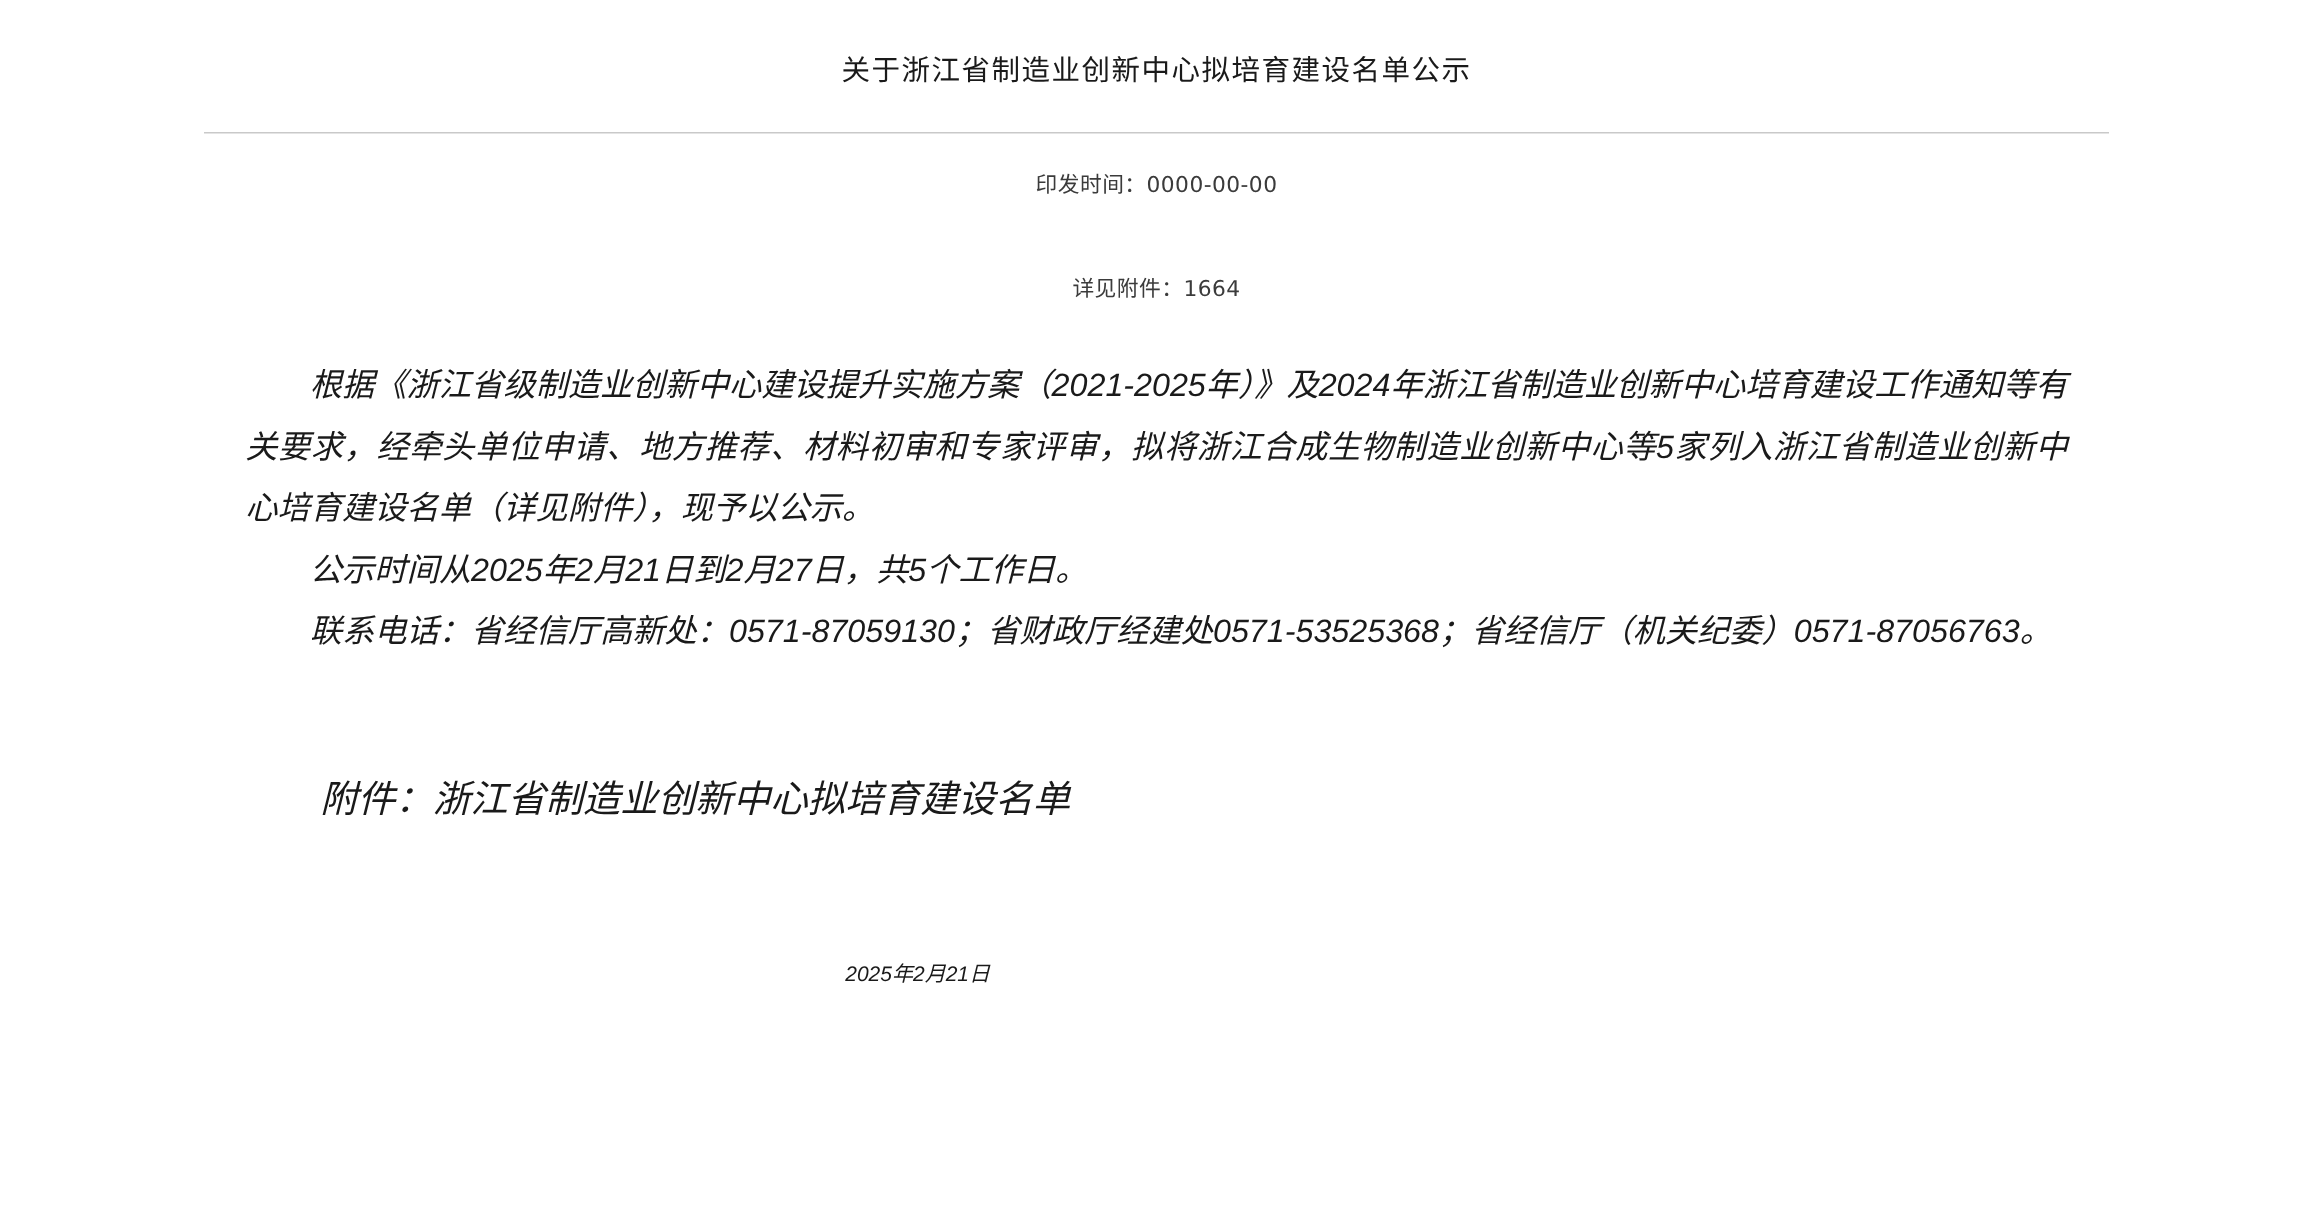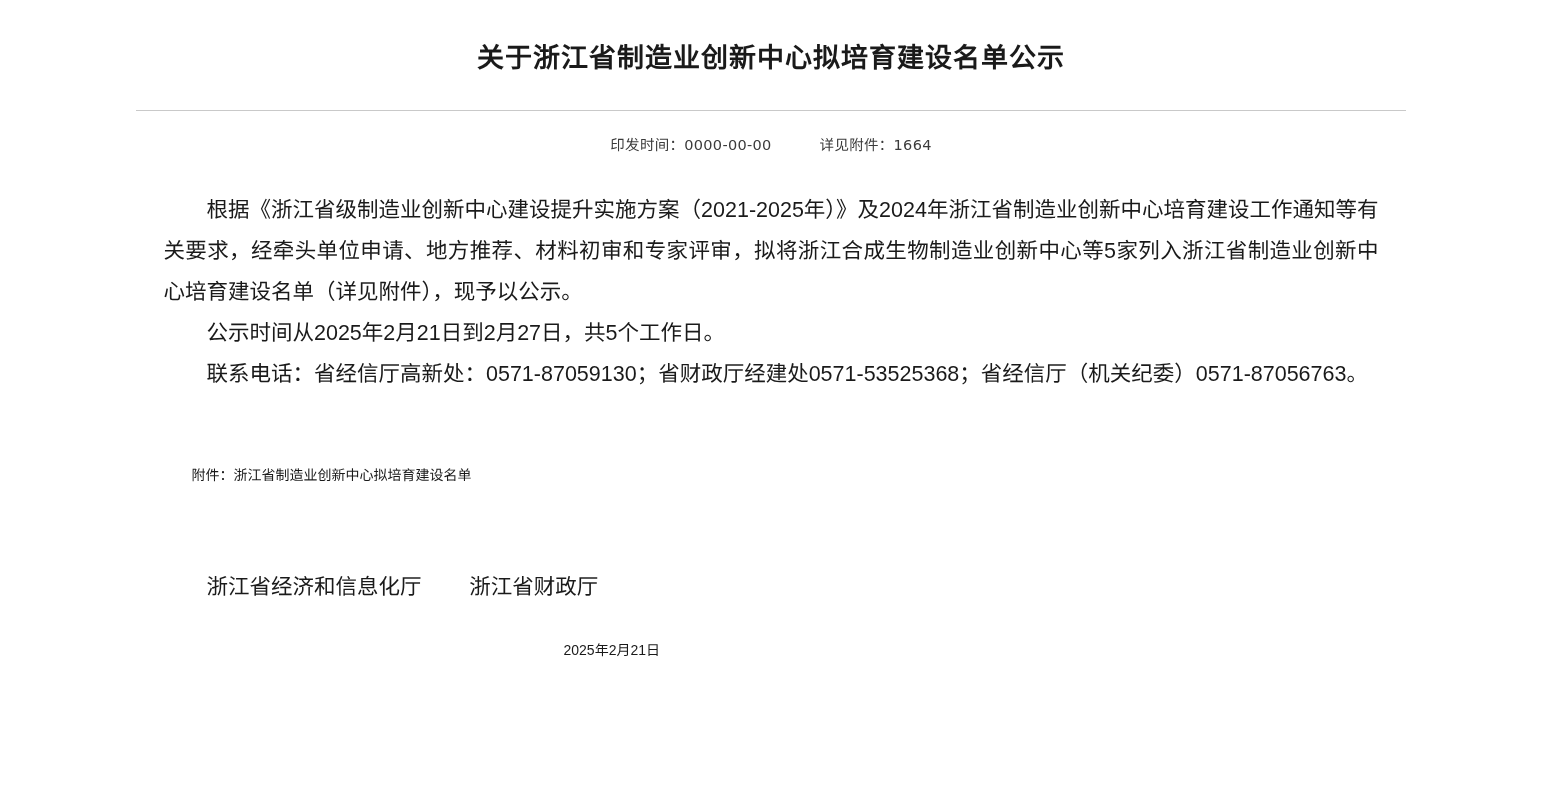--- a/index.html
+++ b/index.html
@@ -15,22 +15,22 @@
     overflow: hidden;
   }
   .page {
     position: relative;
     width: 1542px;
     height: 811px;
     box-sizing: border-box;
   }
   .doc-title {
     text-align: center;
-    font-size: 27px;
-    font-weight: bold;
+    font-size: 19px;
+    font-weight: normal;
     color: #1a1a1a;
     letter-spacing: 1px;
     padding-top: 22px;
     padding-bottom: 14px;
     line-height: 1.4;
   }
   .title-rule {
     width: 1270px;
     margin: 0 auto;
     border-top: 1px solid #c9c9c9;
@@ -39,49 +39,51 @@
   .meta-row {
     display: flex;
     justify-content: center;
     align-items: center;
     gap: 48px;
     font-size: 14.5px;
     color: #444444;
     padding-top: 22px;
     padding-bottom: 6px;
     font-family: "DejaVu Sans", "Liberation Sans", sans-serif;
+    flex-direction: column;
   }
   .meta-item {
     white-space: nowrap;
     letter-spacing: 0.3px;
   }
   .meta-label { color: #3b3b3b; }
   .meta-value { color: #3b3b3b; }
 
   .content {
     width: 1215px;
     margin: 0 auto;
     padding-top: 30px;
     font-size: 21.5px;
     line-height: 41px;
     color: #1a1a1a;
     text-align: justify;
+    font-style: italic;
   }
   .para {
     text-indent: 2em;
     margin: 0 0 0 0;
   }
   .para + .para { margin-top: 0; }
 
   .spacer-lg { height: 46px; }
   .spacer-md { height: 36px; }
 
   .attach {
     text-indent: 2em;
-    font-size: 14px;
+    font-size: 25px;
     line-height: 41px;
   }
   .signature {
     text-indent: 2em;
     font-size: 21.5px;
     line-height: 41px;
     white-space: pre;
   }
   .sign-date {
     font-size: 14px;
@@ -111,17 +113,16 @@
     <p class="para">根据《浙江省级制造业创新中心建设提升实施方案（2021-2025年）》及2024年浙江省制造业创新中心培育建设工作通知等有关要求，经牵头单位申请、地方推荐、材料初审和专家评审，拟将浙江合成生物制造业创新中心等5家列入浙江省制造业创新中心培育建设名单（详见附件），现予以公示。</p>
     <p class="para">公示时间从2025年2月21日到2月27日，共5个工作日。</p>
     <p class="para">联系电话：省经信厅高新处：0571-87059130；省财政厅经建处0571-53525368；省经信厅（机关纪委）0571-87056763。</p>
 
     <div class="spacer-lg"></div>
 
     <p class="attach">附件：浙江省制造业创新中心拟培育建设名单</p>
 
     <div class="spacer-md"></div>
 
-    <p class="signature">浙江省经济和信息化厅        浙江省财政厅</p>
     <p class="sign-date">2025年2月21日</p>
   </div>
 
 </div>
 
 </body></html>

